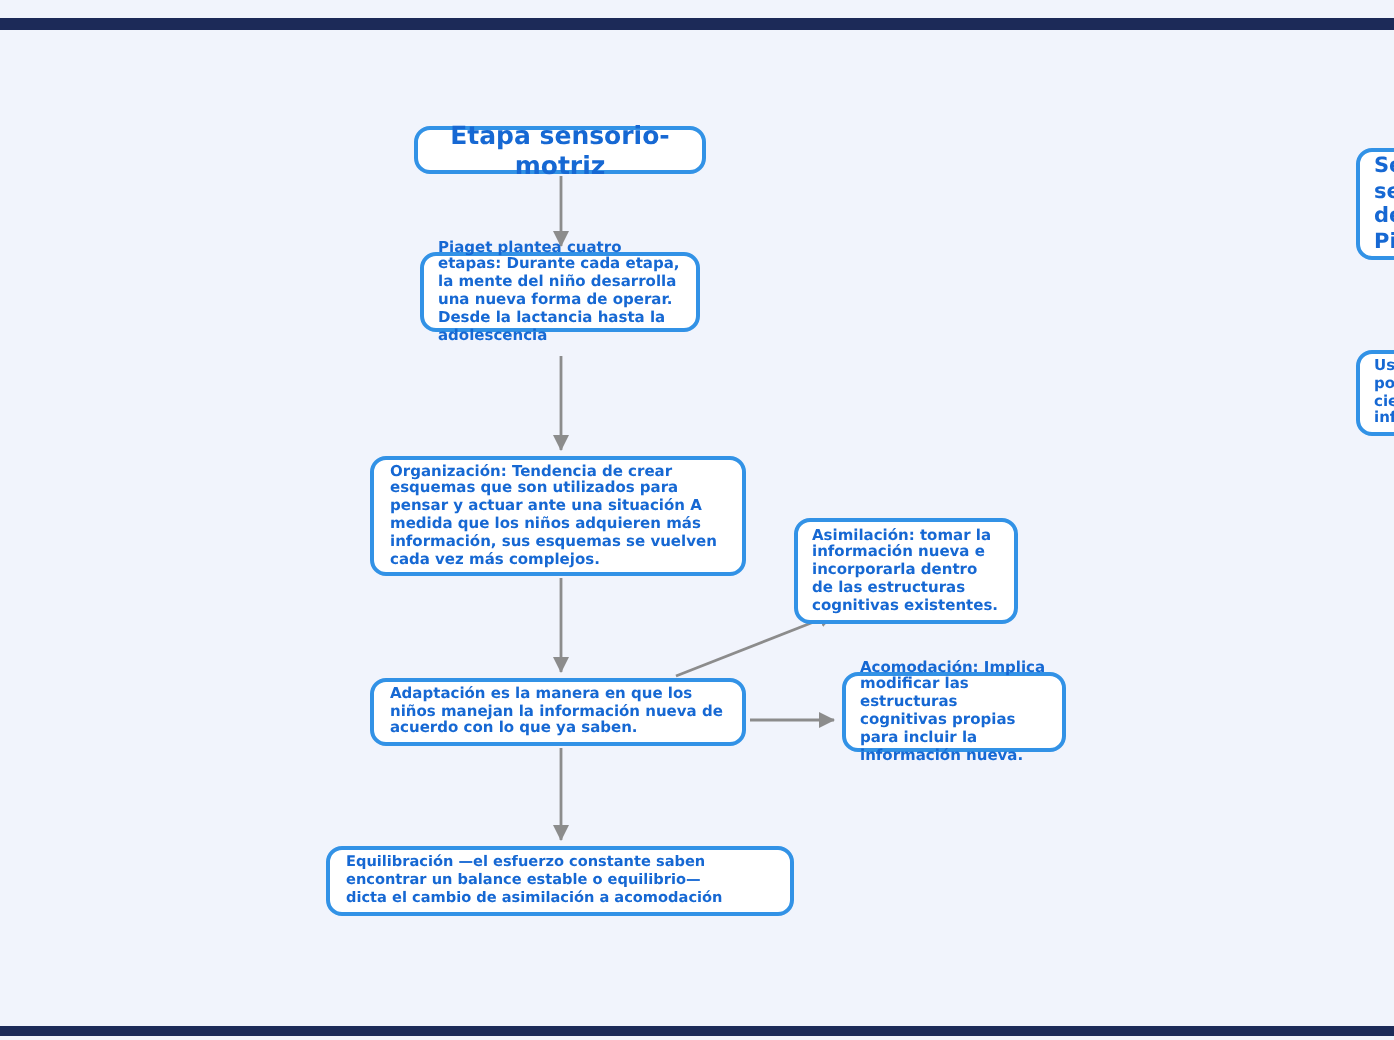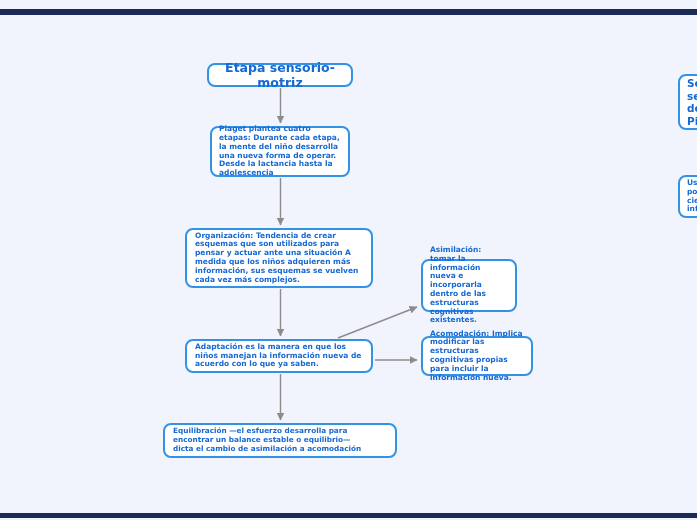--- a/index.html
+++ b/index.html
@@ -40,36 +40,36 @@
   .node .txt {
     width: 100%;
   }
   #node-etapa {
     left: 207px; top: 63px; width: 146px; height: 24px;
     font-size: 12.5px;
     justify-content: center;
     text-align: center;
   }
   #node-piaget {
-    left: 210px; top: 126px; width: 140px; height: 51px;
+    left: 210px; top: 126px; width: 140px; height: 40px;
     font-size: 7.5px; line-height: 8.8px;
     padding: 4px 7px;
   }
   #node-organizacion {
     left: 185px; top: 228px; width: 188px; height: 60px;
     font-size: 7.5px; line-height: 8.8px;
     padding: 20px 8px;
   }
   #node-adaptacion {
     left: 185px; top: 339px; width: 188px; height: 34px;
     font-size: 7.5px; line-height: 8.8px;
     padding: 3px 8px;
   }
   #node-asimilacion {
-    left: 421px; top: 259px; width: 96px; height: 53px;
+    left: 397px; top: 259px; width: 112px; height: 53px;
     font-size: 7.5px; line-height: 8.8px;
     padding: 20px 7px;
   }
   #node-acomodacion {
     left: 421px; top: 336px; width: 112px; height: 40px;
     font-size: 7.5px; line-height: 8.8px;
     padding: 4px 7px;
   }
   #node-equilibracion {
     left: 163px; top: 423px; width: 234px; height: 35px;
@@ -142,21 +142,21 @@
 
   <div id="node-asimilacion" class="node">
     <span class="txt">Asimilación: tomar la información nueva e incorporarla dentro de las estructuras cognitivas existentes.</span>
   </div>
 
   <div id="node-acomodacion" class="node">
     <span class="txt">Acomodación: Implica modificar las estructuras cognitivas propias para incluir la información nueva.</span>
   </div>
 
   <div id="node-equilibracion" class="node">
-    <span class="txt">Equilibración —el esfuerzo desarrolla para encontrar un balance estable o equilibrio—
+    <span class="txt">Equilibración —el esfuerzo constante saben encontrar un balance estable o equilibrio—
 dicta el cambio de asimilación a acomodación</span>
   </div>
 
   <div id="node-clip-top" class="node">
     <span>Se</span>
     <span>se</span>
     <span>de</span>
     <span>Pia</span>
   </div>
 

